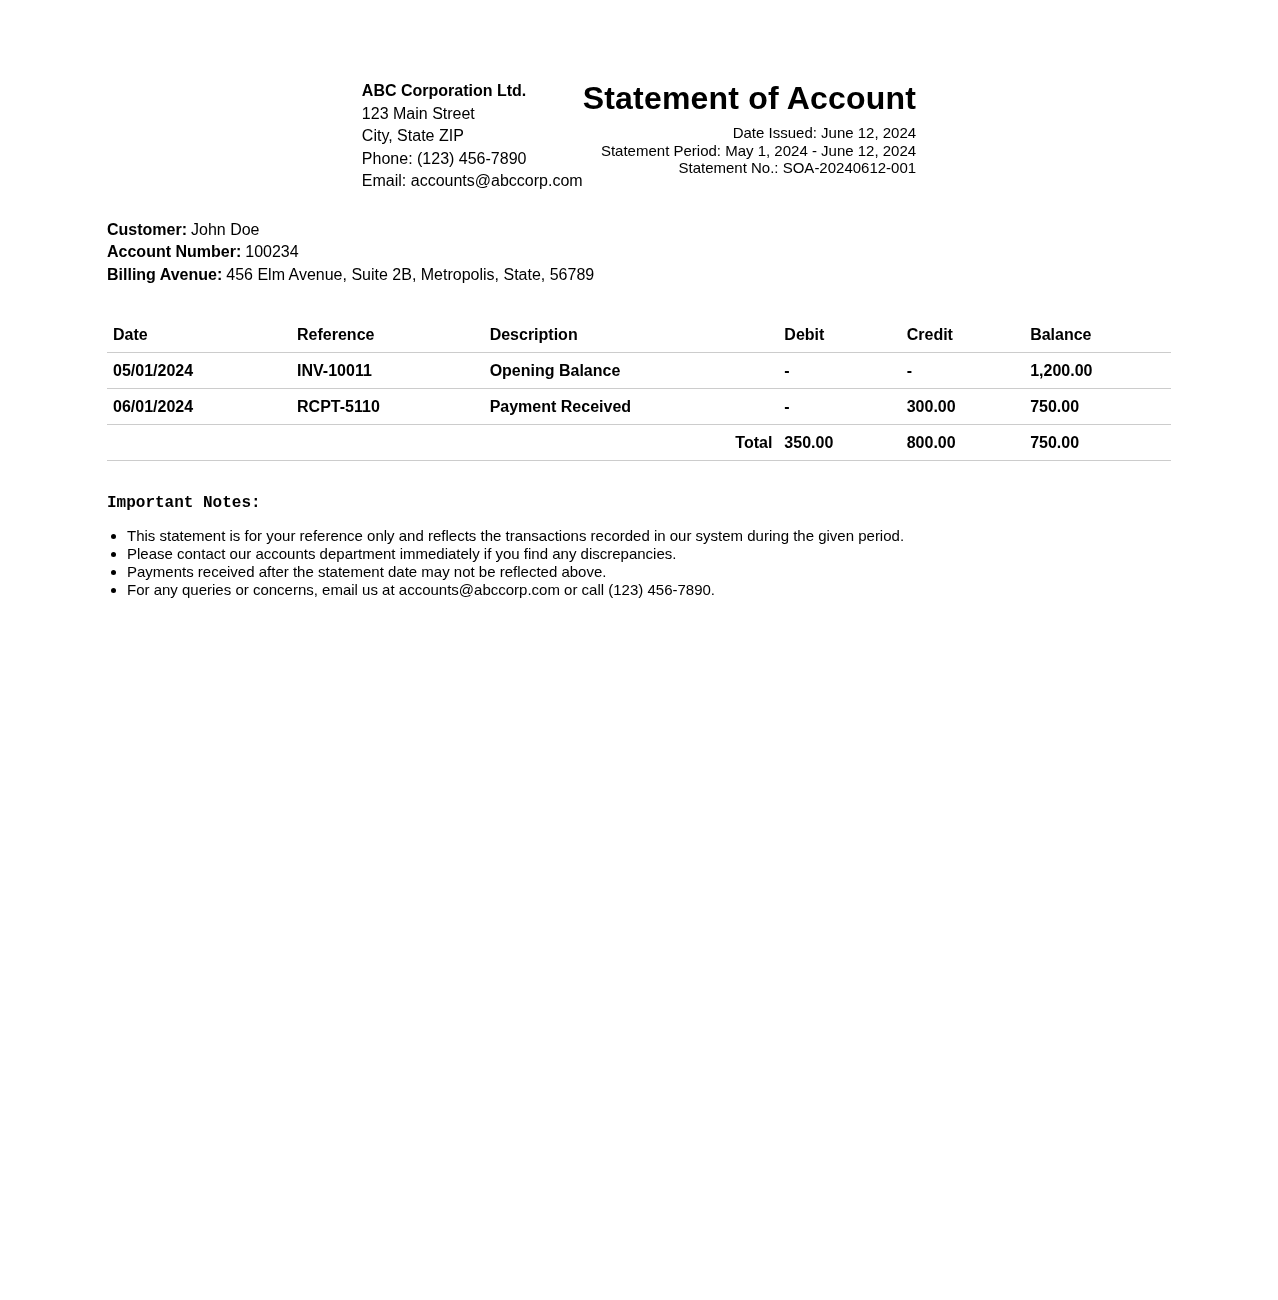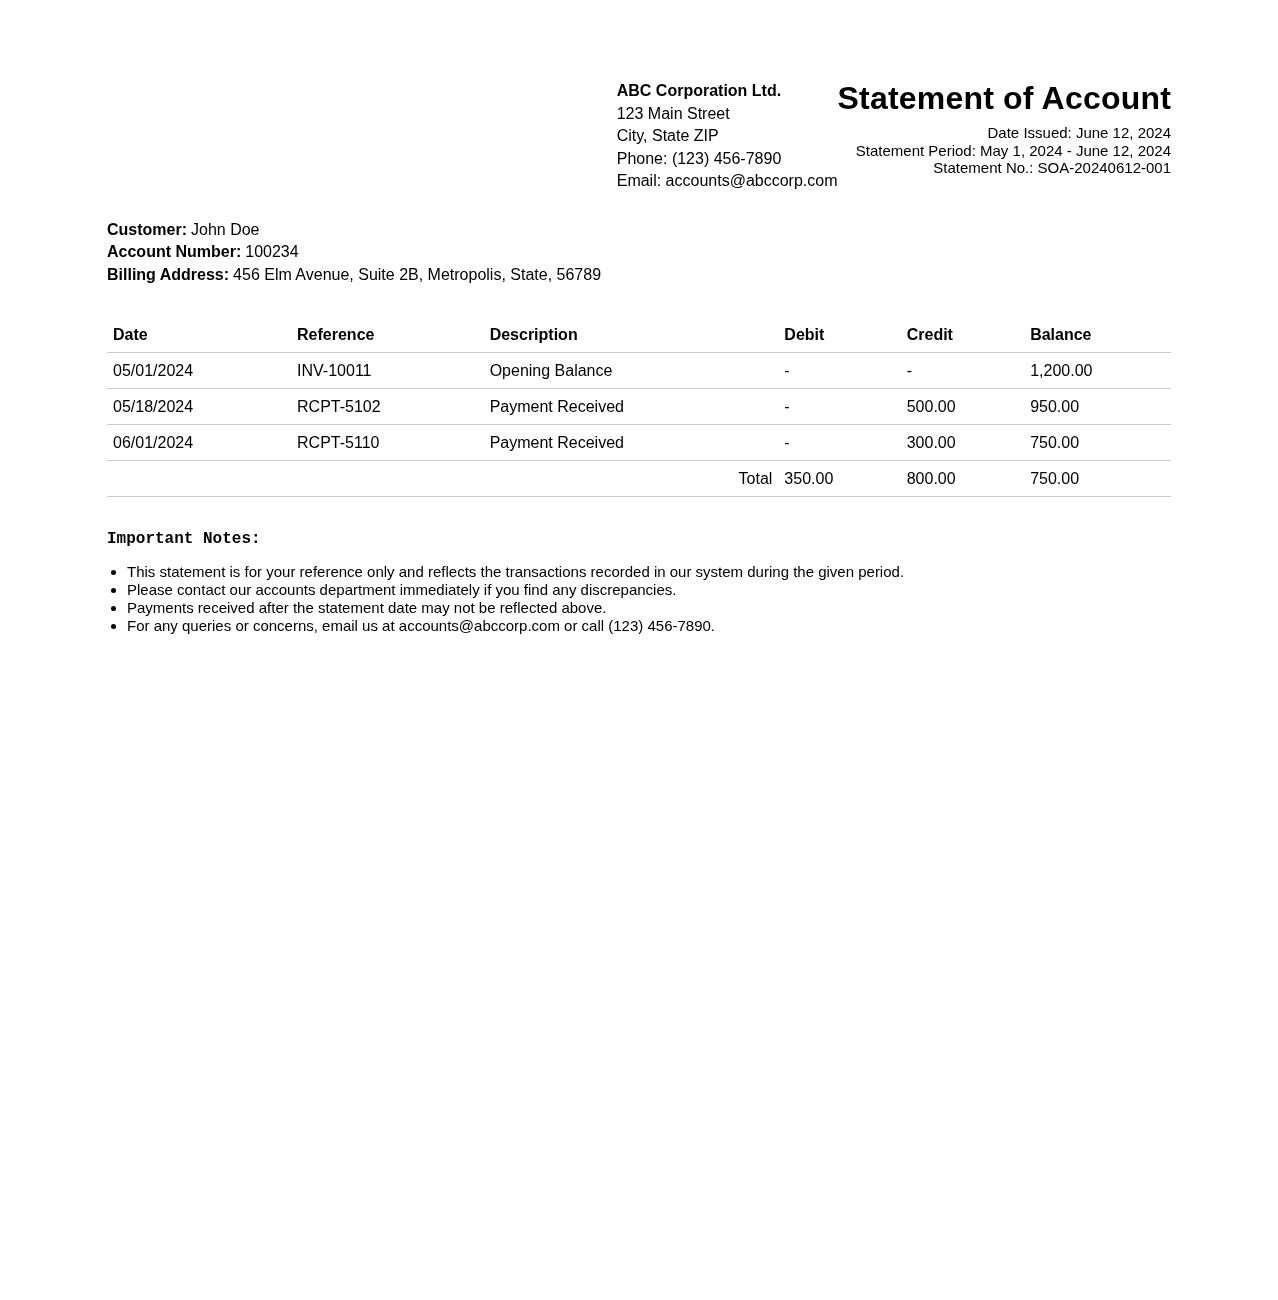--- a/index.html
+++ b/index.html
@@ -14,21 +14,21 @@
 
   .page {
     width: 1064px;
     margin: 0 auto;
     padding-top: 80px;
   }
 
   
   .header {
     display: flex;
-    justify-content: flex-end;
+    justify-content: center;
     align-items: flex-start;
   }
   .company-block {
     font-size: 16px;
     line-height: 22.5px;
   }
   .company-name { font-weight: bold; }
   .statement-block { text-align: right; }
   .title {
     font-size: 32px;
@@ -55,21 +55,21 @@
     width: 100%;
     border-collapse: collapse;
     margin-top: 31px;
     font-size: 16px;
   }
   table.txn th, table.txn td {
     text-align: left;
     padding: 8px 6px;
     border-bottom: 1px solid #cccccc;
     line-height: 19px;
-    font-weight: normal;
+    font-weight: bold;
     vertical-align: top;
   }
   table.txn th { font-weight: bold; }
   .col-date    { width: 17.3%; }
   .col-ref     { width: 18.1%; }
   .col-desc    { width: 27.7%; }
   .col-debit   { width: 11.5%; }
   .col-credit  { width: 11.6%; }
   .col-balance { width: 13.8%; }
   .total-row td { font-weight: bold; margin-top: 20px; }
@@ -119,21 +119,21 @@
   </div>
 
   <div class="customer-block">
     <div>
       <span class="lbl">Customer:</span><span>John Doe</span>
     </div>
     <div>
       <span class="lbl">Account Number:</span><span>100234</span>
     </div>
     <div>
-      <span class="lbl">Billing Address:</span><span>456 Elm Avenue, Suite 2B, Metropolis, State, 56789</span>
+      <span class="lbl">Billing Avenue:</span><span>456 Elm Avenue, Suite 2B, Metropolis, State, 56789</span>
     </div>
   </div>
 
   <table class="txn">
     <colgroup>
       <col class="col-date">
         <col class="col-ref">
         <col class="col-desc">
       <col class="col-debit">
         <col class="col-credit">
@@ -150,28 +150,20 @@
       </tr>
     </thead>
     <tbody>
       <tr>
         <td>05/01/2024</td>
         <td>INV-10011</td>
         <td>Opening Balance</td>
         <td>-</td>
         <td>-</td>
         <td>1,200.00</td>
-      </tr>
-      <tr>
-        <td>05/18/2024</td>
-        <td>RCPT-5102</td>
-        <td>Payment Received</td>
-        <td>-</td>
-        <td>500.00</td>
-        <td>950.00</td>
       </tr>
       <tr>
         <td>06/01/2024</td>
         <td>RCPT-5110</td>
         <td>Payment Received</td>
         <td>-</td>
         <td>300.00</td>
         <td>750.00</td>
       </tr>
       <tr class="total-row">

